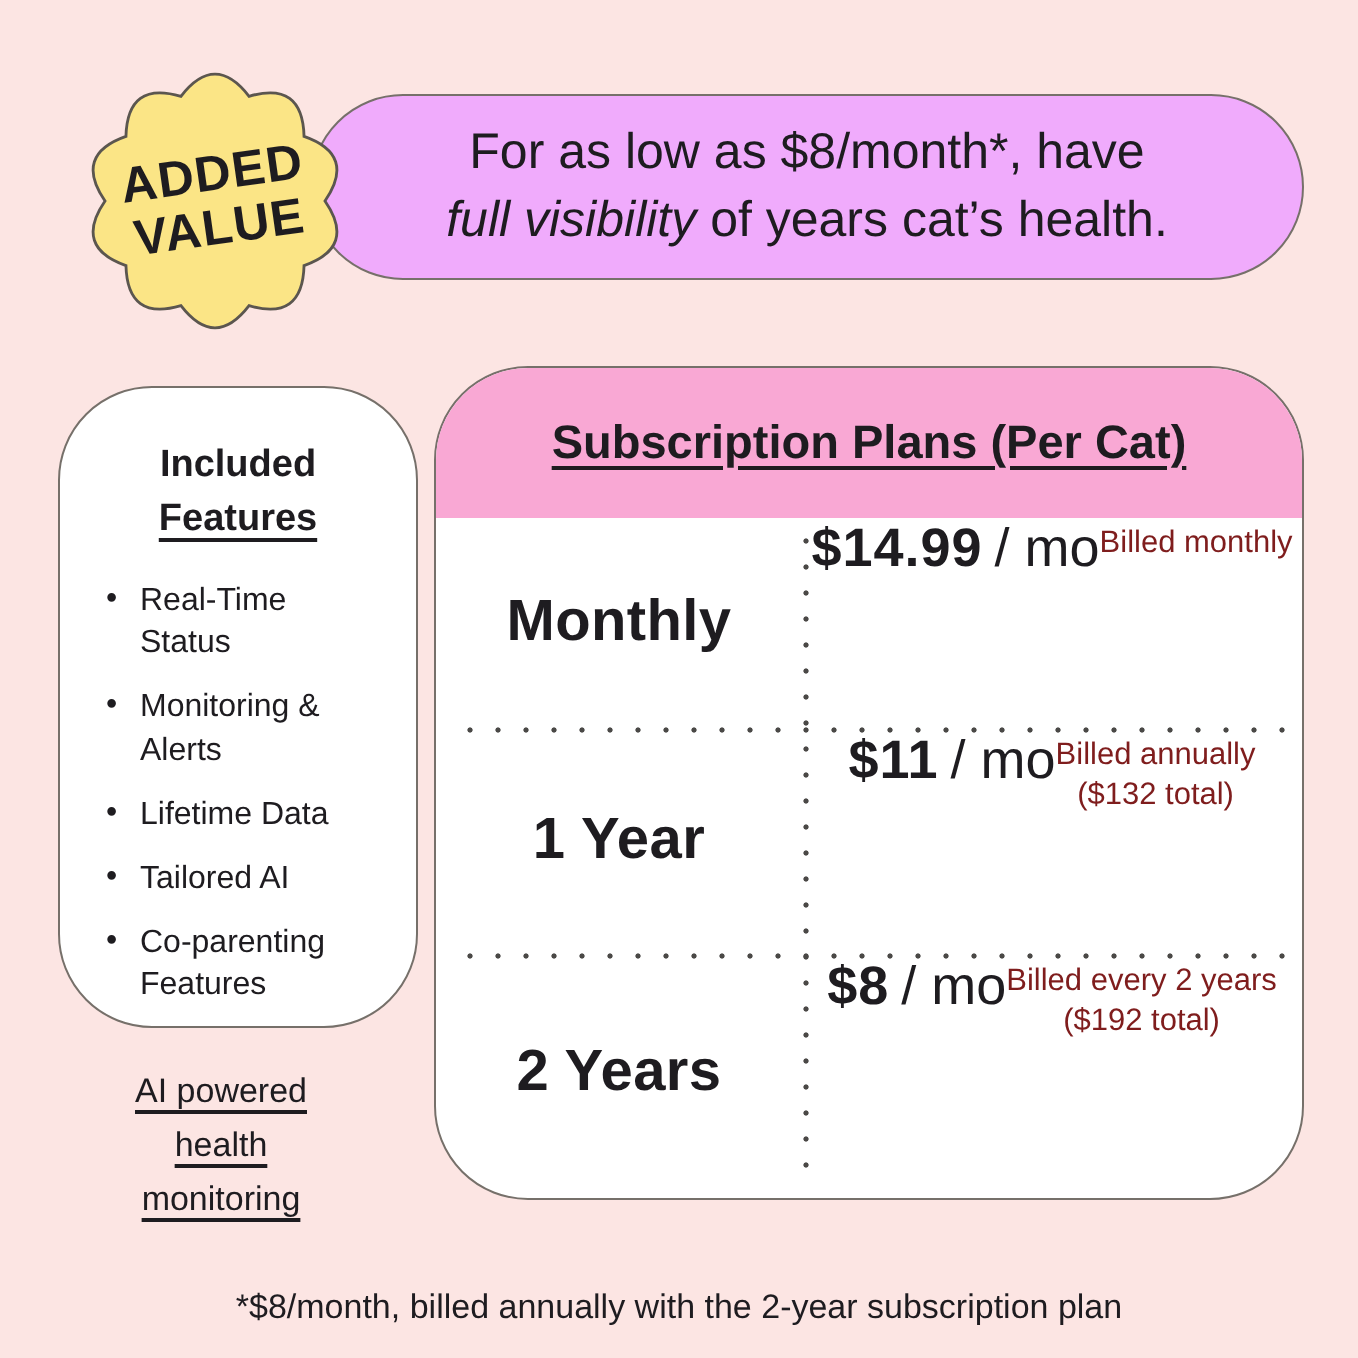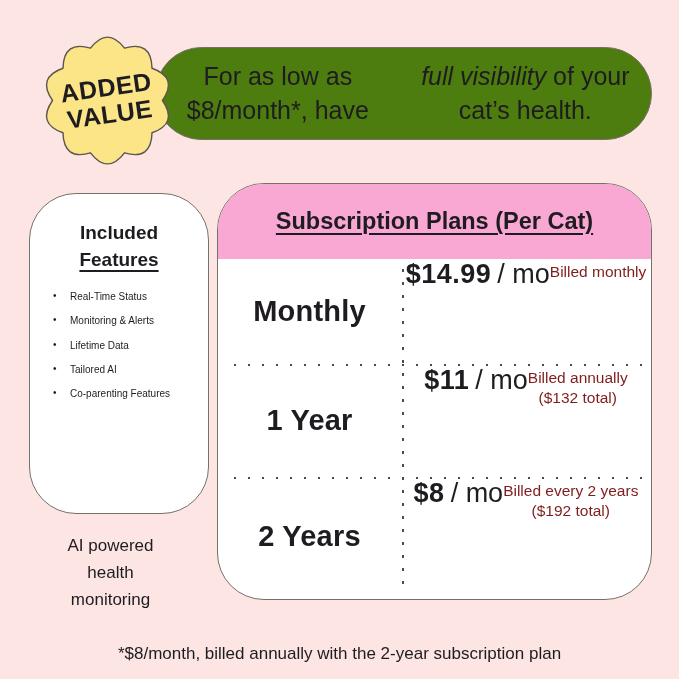--- a/index.html
+++ b/index.html
@@ -14,38 +14,38 @@
   
   .badge{position:absolute;left:33px;top:26px;width:149px;height:149px;z-index:3;
     display:flex;align-items:center;justify-content:center}
   .badge svg{position:absolute;inset:0;width:100%;height:100%}
   .badge-text{position:relative;transform:rotate(-8deg);text-align:center;
     font-weight:bold;font-size:25px;line-height:1.08;letter-spacing:.6px}
   .badge-text span{display:block}
 
   
   .hero-pill{position:absolute;left:155px;top:47px;width:497px;height:93px;z-index:2;
-    background:#4d7c0f;border:1.5px solid #76706a;border-radius:47px;box-sizing:border-box;
-    display:flex;flex-direction:row;align-items:center;justify-content:center;
+    background:#f0abfc;border:1.5px solid #76706a;border-radius:47px;box-sizing:border-box;
+    display:flex;flex-direction:column;align-items:center;justify-content:center;
     font-size:25px;line-height:1.34;text-align:center}
   .hero-line em{font-style:italic}
 
   
   .features-card{position:absolute;left:29px;top:193px;width:180px;height:321px;
     background:#fff;border:1.5px solid #76706a;border-radius:47px;box-sizing:border-box}
   .features-heading{margin:26px 0 0;text-align:center;font-size:19px;font-weight:bold;line-height:1.4}
   .features-heading span{display:block}
   .features-list{list-style:none;margin:17px 0 0;padding:0 0 0 23px}
-  .features-list li{position:relative;padding-left:17px;font-size:10px;line-height:1.32;
+  .features-list li{position:relative;padding-left:17px;font-size:16px;line-height:1.32;
     margin-bottom:11px;max-width:104px}
   .features-list li::before{content:"\2022";position:absolute;left:0;top:-1px}
 
   
   .ai-link{position:absolute;left:53px;top:532px;width:115px;text-align:center;
-    font-size:17px;line-height:1.6;
+    font-size:17px;line-height:1.6;text-decoration:underline;
     text-underline-offset:4px;text-decoration-thickness:1.6px}
 
   
   .plans-card{position:absolute;left:217px;top:183px;width:435px;height:417px;
     background:#fff;border:1.5px solid #76706a;border-radius:47px;box-sizing:border-box;overflow:hidden}
   .plans-header{position:absolute;top:0;left:0;right:0;height:75px;background:#f9a8d4;
     display:flex;align-items:center;justify-content:center;font-size:23.5px;font-weight:bold}
   .vdots{position:absolute;left:183px;top:80px;bottom:12px;width:4px;
     background-image:radial-gradient(circle,#4a4846 1.1px,transparent 1.5px);
     background-size:4px 13px;background-repeat:repeat-y;background-position:center top}
@@ -83,21 +83,21 @@
     <span>ADDED</span>
     <span>VALUE</span>
   </div>
 </div>
 
 <div class="hero-pill">
   <div class="hero-line">
     <span>For as low as $8/month*, have</span>
   </div>
   <div class="hero-line">
-    <em>full visibility</em><span> of your cat’s health.</span>
+    <em>full visibility</em><span> of years cat’s health.</span>
   </div>
 </div>
 
 <aside class="features-card">
   <h2 class="features-heading">
     <span>Included</span>
     <span class="u">Features</span>
   </h2>
   <ul class="features-list">
     <li>Real-Time Status</li>

